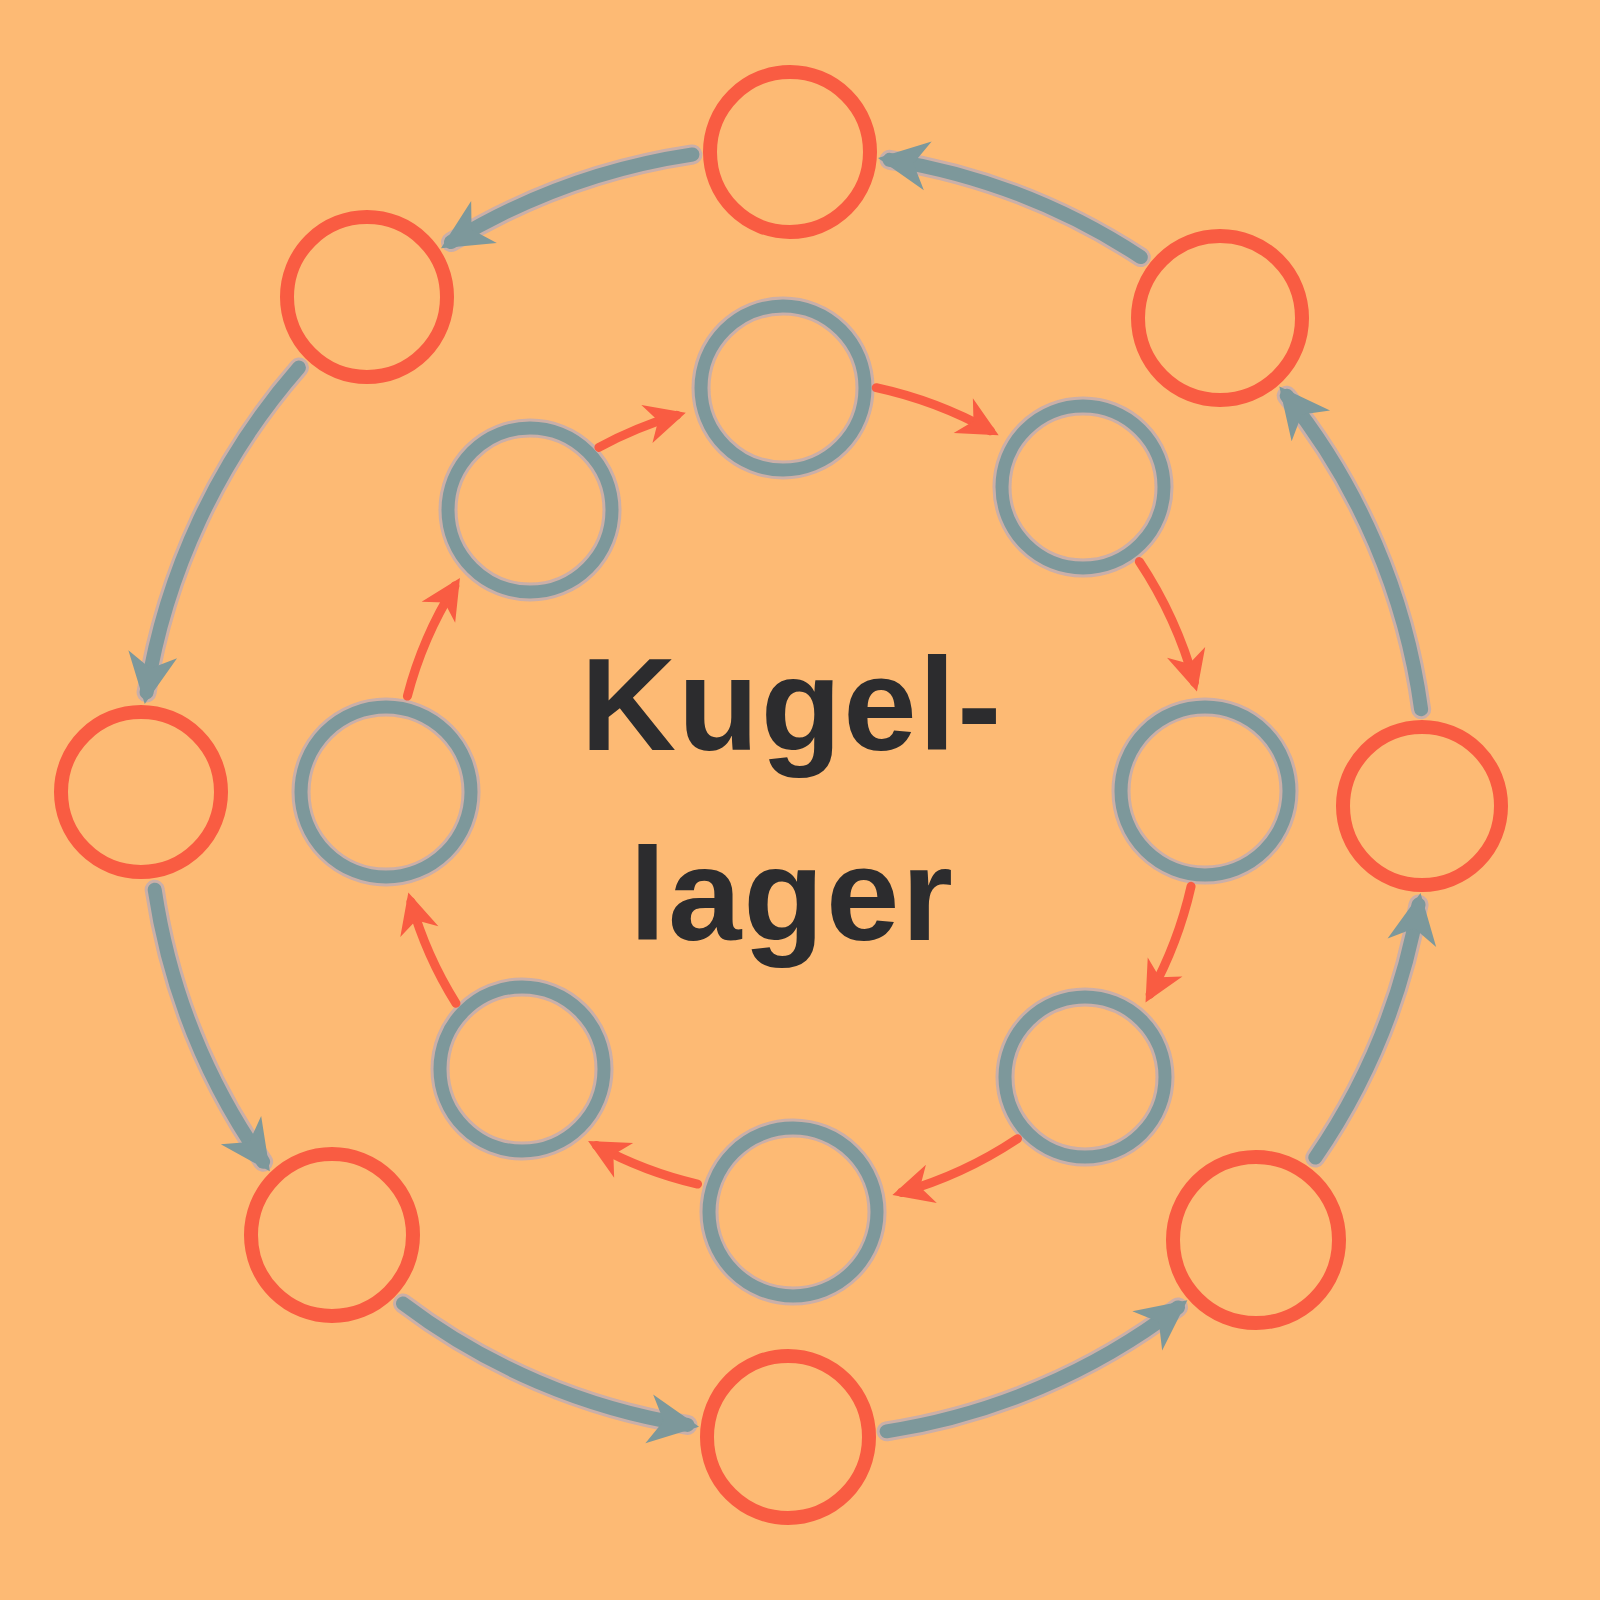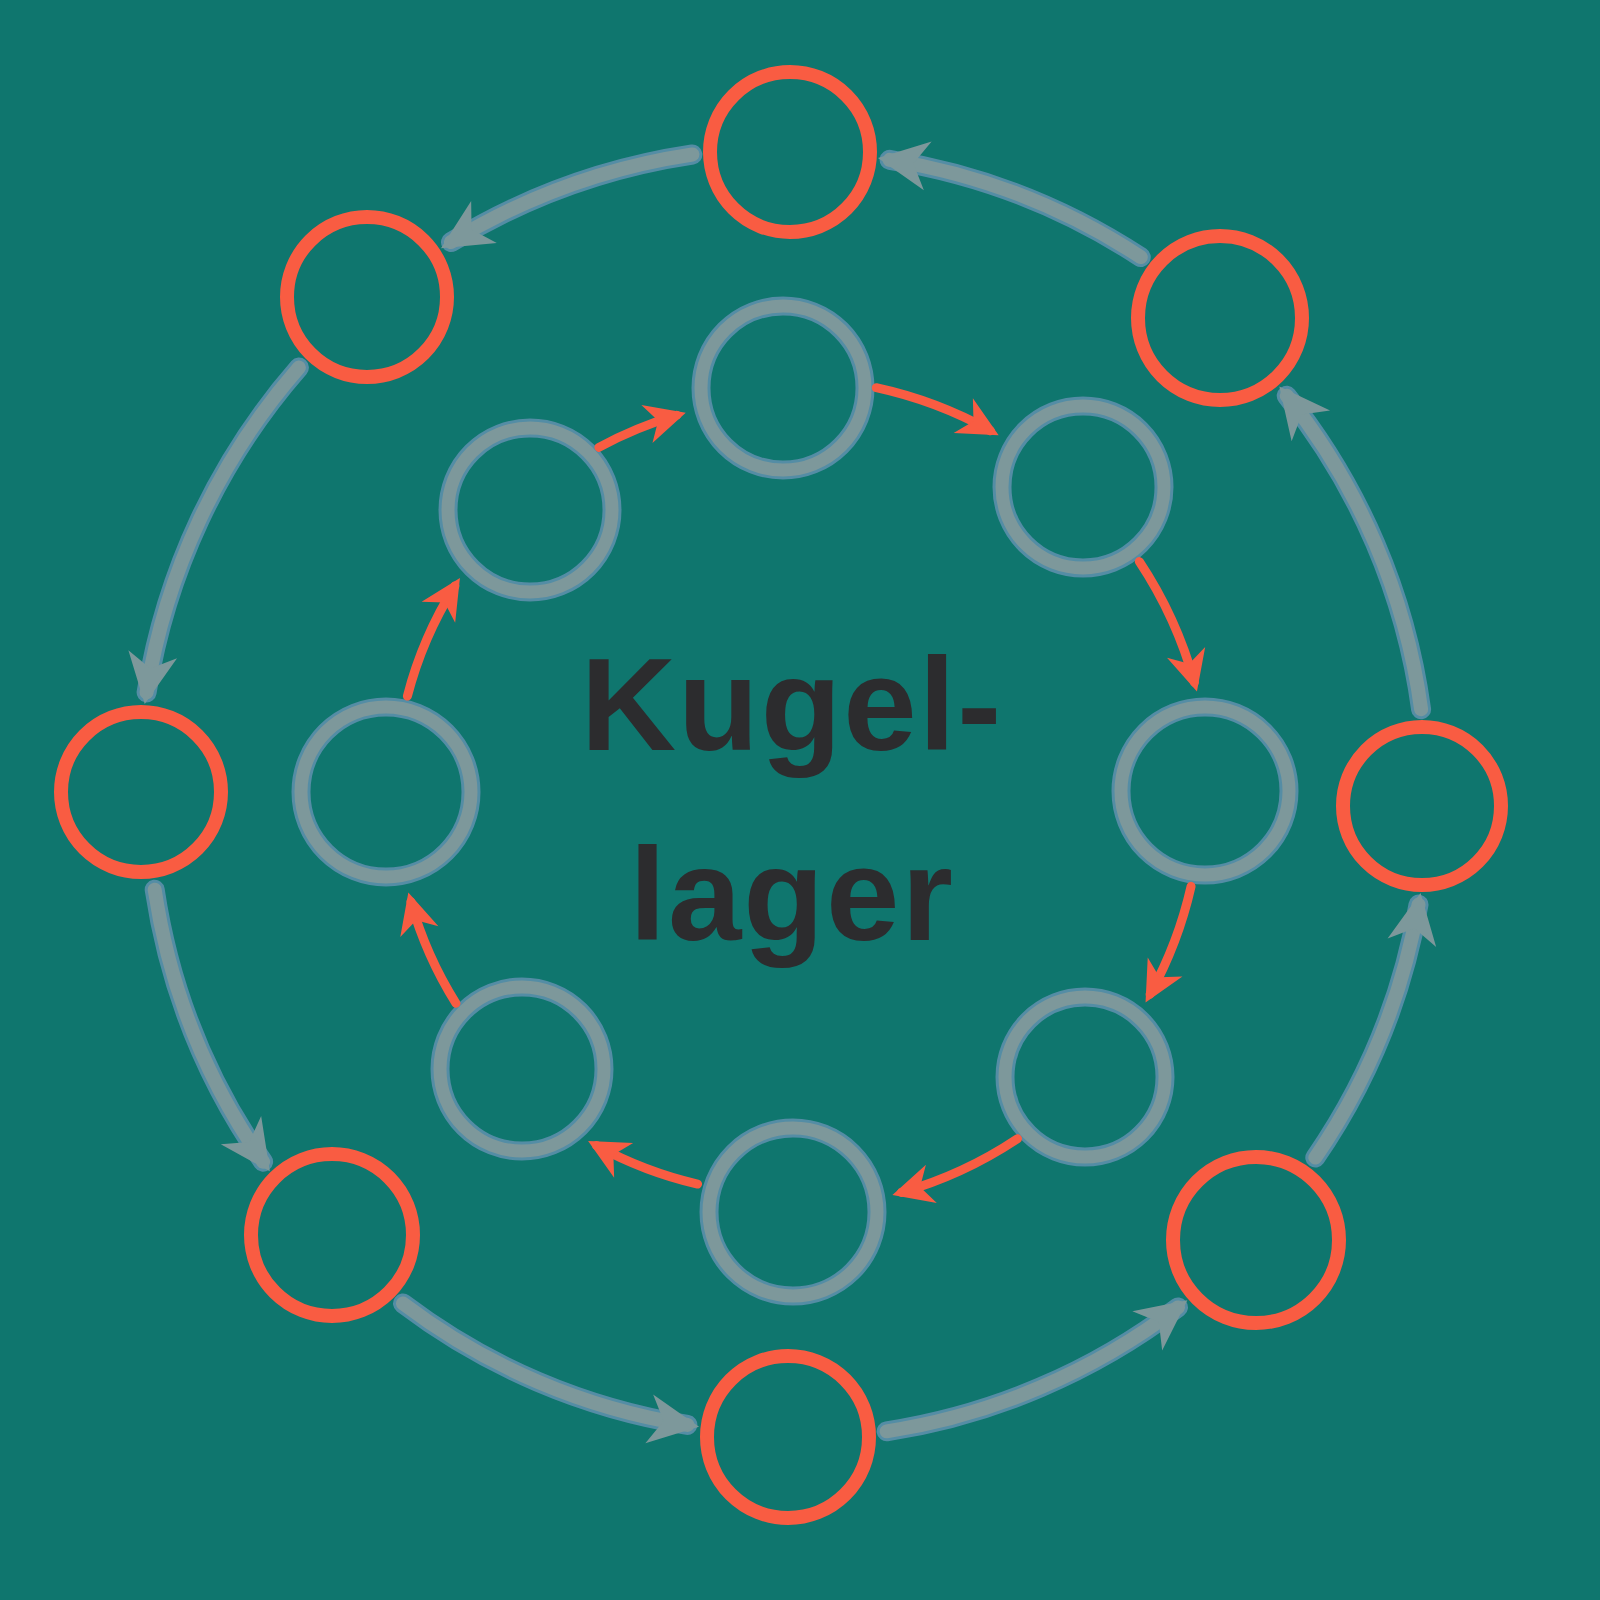--- a/index.html
+++ b/index.html
@@ -1,20 +1,20 @@
 <!DOCTYPE html>
 <html><head>
 <meta charset="utf-8">
 <style>
   html, body { margin: 0; padding: 0; background: #ffffff; }
   .stage {
     position: relative;
     width: 1600px;
     height: 1600px;
-    background: #0f766e;
+    background: #fdba74;
     overflow: hidden;
   }
   svg { display: block; }
   .title-line {
     font-family: "Liberation Sans", "DejaVu Sans", sans-serif;
     font-weight: 700;
     font-size: 132px;
     letter-spacing: 2px;
     text-anchor: middle;
   }

